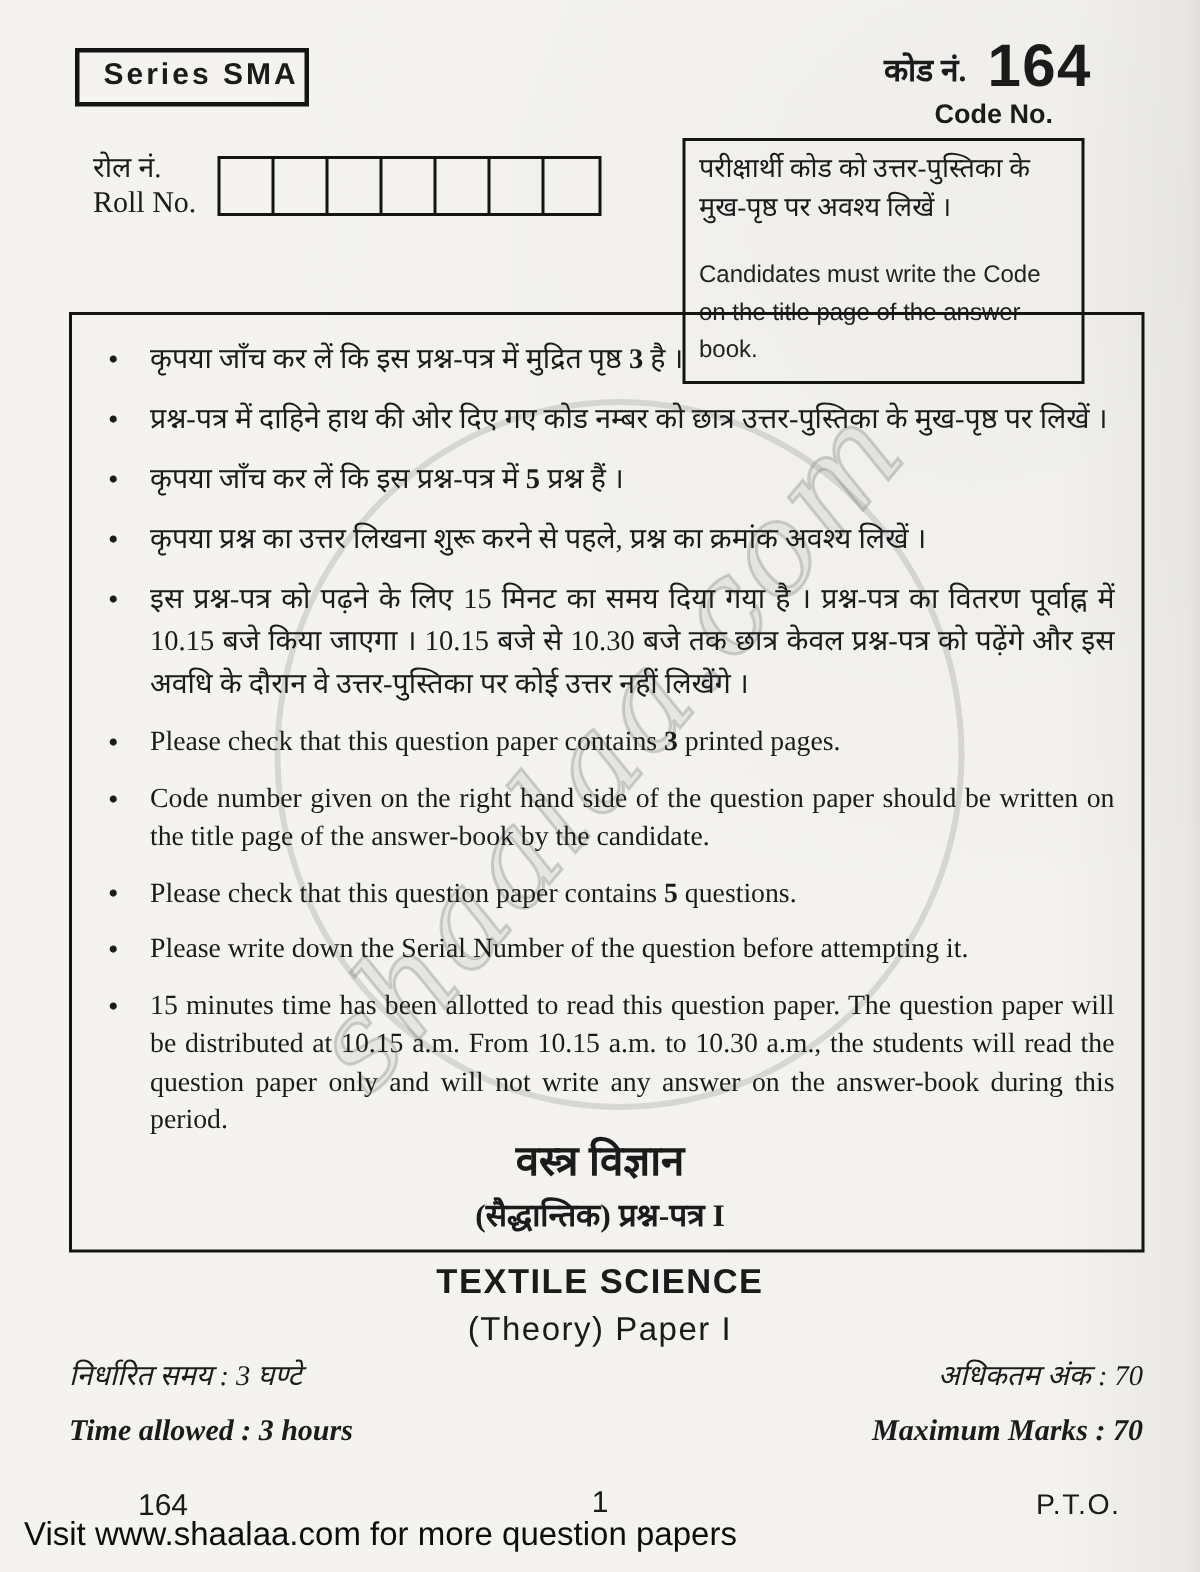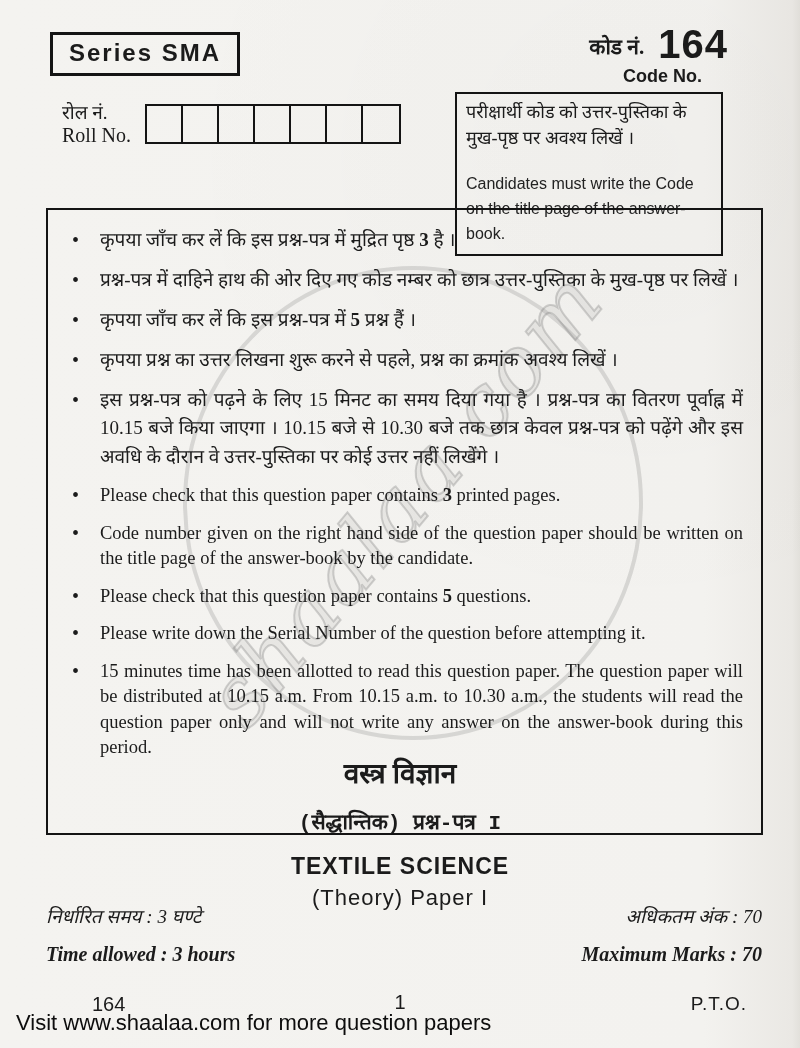--- a/index.html
+++ b/index.html
@@ -38,23 +38,23 @@
     color: rgba(120,120,120,0.10);
     -webkit-text-stroke: 2px rgba(115,115,115,0.30);
     z-index: 1;
   }
   .content { position: relative; z-index: 2; }
 
   
   .series-box {
     position: absolute; left: 50px; top: 32px;
     border: 3px solid #141414;
-    padding: 4px 16px 6px 16px;
-    font-family: "Liberation Sans", sans-serif;
-    font-weight: bold; font-size: 24px; letter-spacing: 2px;
+    padding: 4px 4px 6px 16px;
+    font-family: "Liberation Sans", sans-serif;
+    font-weight: bold; font-size: 20px; letter-spacing: 2px;
     background: transparent;
   }
   .code-area { position: absolute; right: 72px; top: 24px; text-align: right; }
   .code-row { display: flex; align-items: flex-start; gap: 14px; justify-content: flex-end; }
   .code-hi { font-size: 21px; font-weight: bold; padding-top: 8px; margin-left: 10px; }
   .code-num {
     font-family: "Liberation Sans", sans-serif;
     font-weight: bold; font-size: 40px; line-height: 1;
     letter-spacing: 1px;
   }
@@ -103,21 +103,21 @@
     font-size: 20px;
   }
   .instr-box li.hi { font-size: 19px; line-height: 1.52; margin-bottom: 11px; }
   .instr-box li.en { font-size: 18.5px; line-height: 1.38; margin-bottom: 12px; }
   .instr-box li.bold { font-weight: normal; }
   .instr-box li .b { font-weight: bold; }
 
   
   .title-block { position: absolute; left: 0; top: 753px; width: 100%; text-align: center; }
   .title-hi-main { font-size: 28px; font-weight: bold; }
-  .title-hi-sub  { font-size: 21px; font-weight: bold; margin-top: 16px; font-family: Liberation Mono, monospace; }
+  .title-hi-sub  { font-size: 21px; font-weight: bold; margin-top: 4px; }
   .title-en-main {
     font-family: "Liberation Sans", sans-serif;
     font-size: 23px; font-weight: bold; letter-spacing: 1px; margin-top: 18px;
   }
   .title-en-sub {
     font-family: "Liberation Sans", sans-serif;
     font-size: 22px; font-weight: normal; letter-spacing: 1px; margin-top: 5px;
   }
 
   

